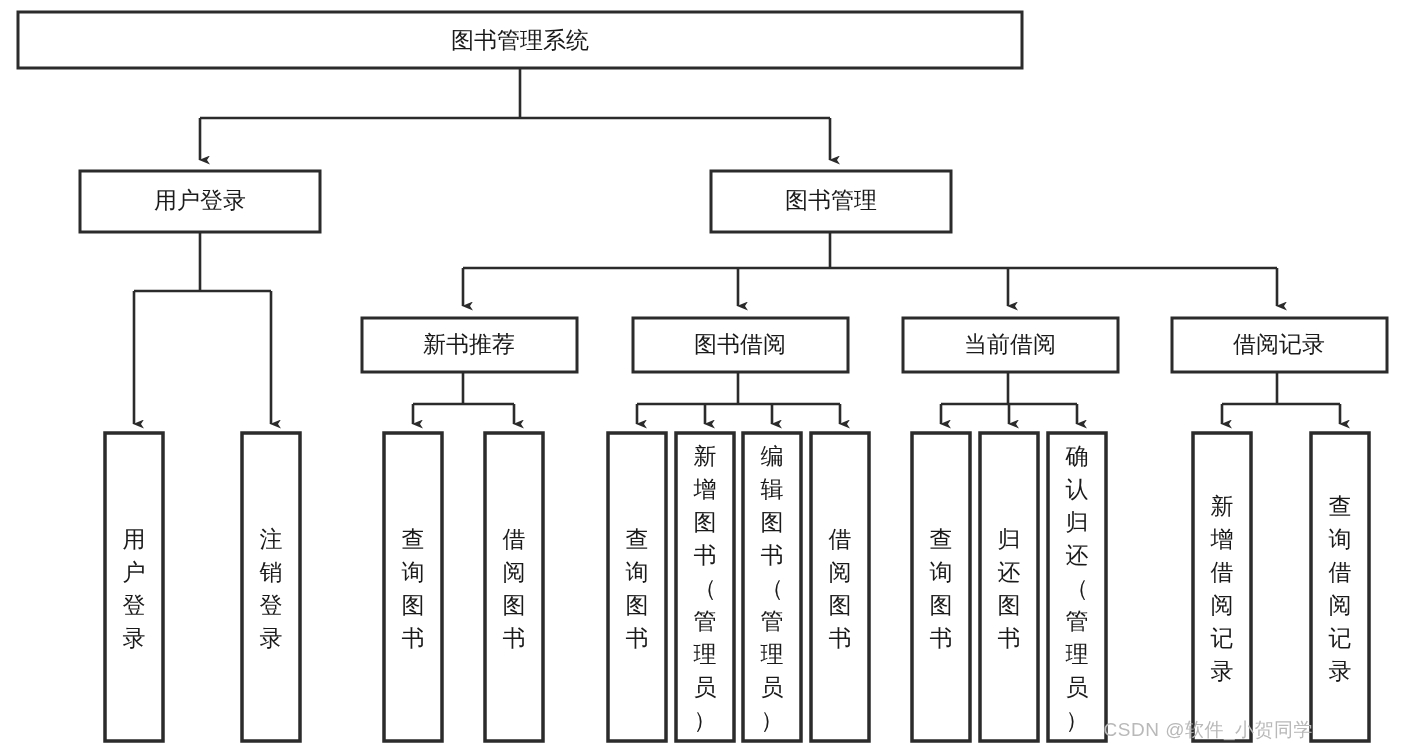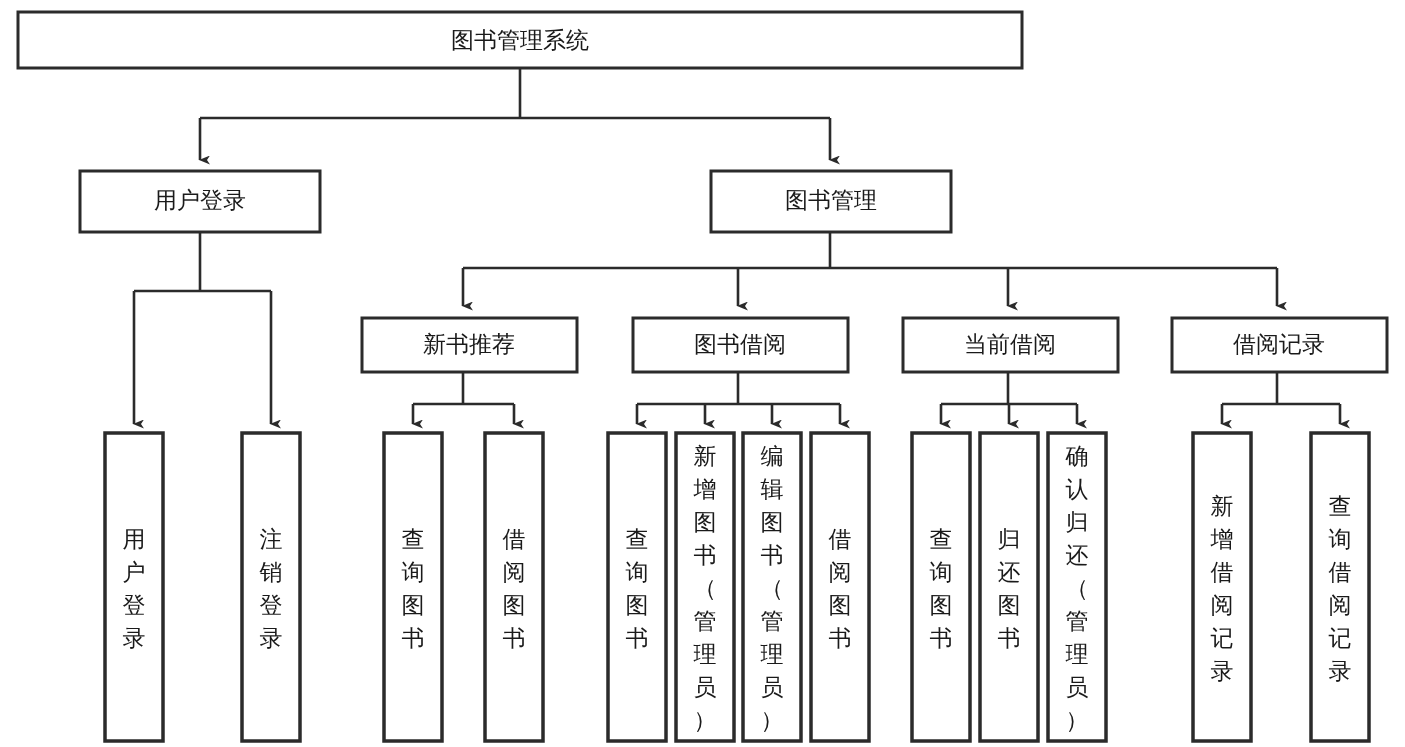--- a/index.html
+++ b/index.html
@@ -214,13 +214,14 @@
         <text class="node-label vertical" x="1222" style="dominant-baseline: alphabetic;"><tspan x="1222" y="513.74" text-anchor="middle">新</tspan><tspan x="1222" y="546.74" text-anchor="middle">增</tspan><tspan x="1222" y="579.74" text-anchor="middle">借</tspan><tspan x="1222" y="612.74" text-anchor="middle">阅</tspan><tspan x="1222" y="645.74" text-anchor="middle">记</tspan><tspan x="1222" y="678.74" text-anchor="middle">录</tspan></text>
       </g>
 
       <g>
         <rect class="node-rect leaf" x="1311" y="433" width="58" height="308"></rect>
         <text class="node-label vertical" x="1340" style="dominant-baseline: alphabetic;"><tspan x="1340" y="513.74" text-anchor="middle">查</tspan><tspan x="1340" y="546.74" text-anchor="middle">询</tspan><tspan x="1340" y="579.74" text-anchor="middle">借</tspan><tspan x="1340" y="612.74" text-anchor="middle">阅</tspan><tspan x="1340" y="645.74" text-anchor="middle">记</tspan><tspan x="1340" y="678.74" text-anchor="middle">录</tspan></text>
       </g>
     </g>
   </svg>
 
+  <div class="watermark">CSDN @软件_小贺同学</div>
 </div>
 
 </body></html>

